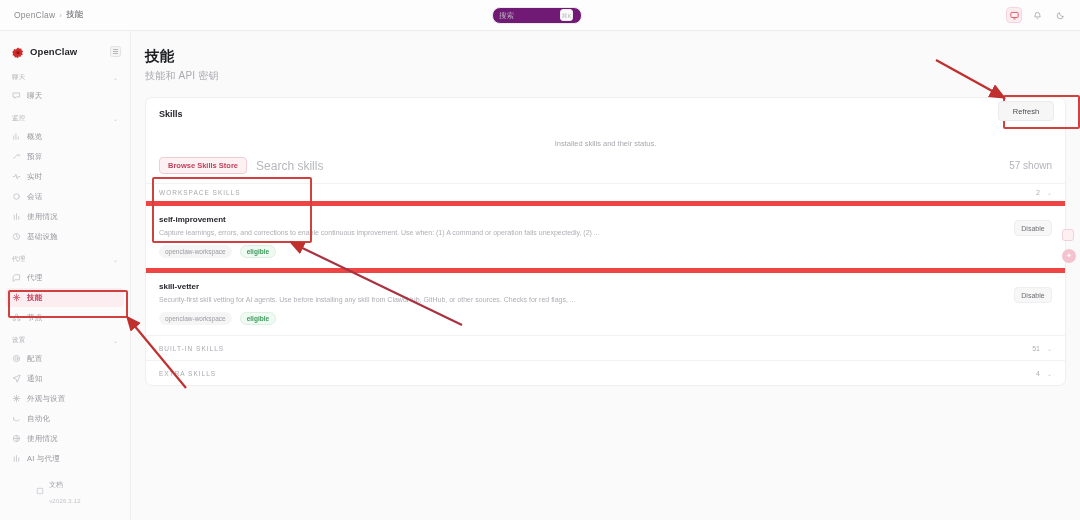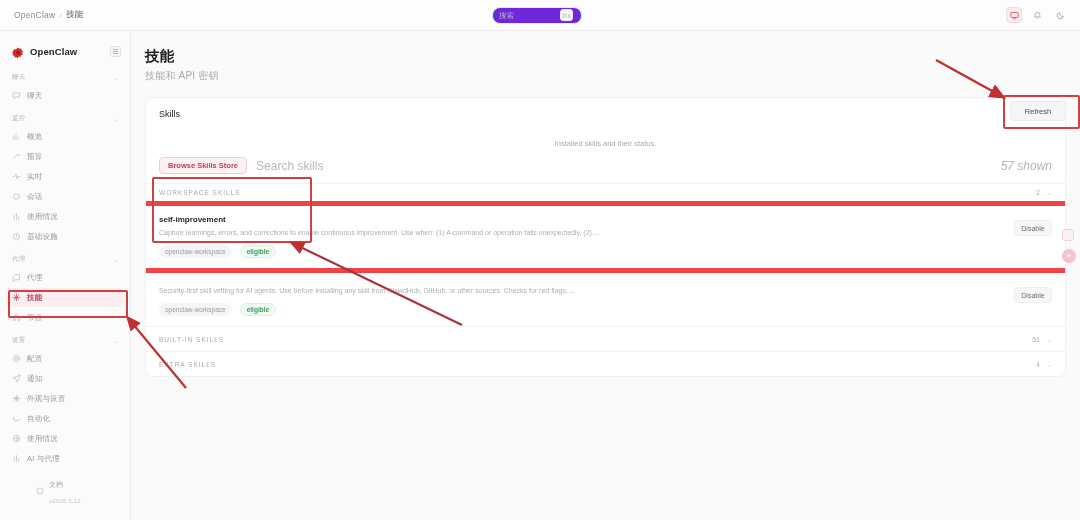--- a/index.html
+++ b/index.html
@@ -16,21 +16,21 @@
     position:absolute; top:0; left:0; width:1080px; height:31px;
     background:#fdfdfd; border-bottom:1px solid #ececee;
     display:flex; align-items:center;
   }
   .breadcrumb { position:absolute; left:14px; display:flex; align-items:center; gap:4px;
     font-size:8.5px; color:#8a8b90; letter-spacing:.2px; }
   .bc-sep { color:#bcbdc2; font-size:8px; }
   .bc-cur { color:#55565b; }
 
   .searchwrap { position:absolute; left:492px; top:7px; width:90px; height:17px;
-    background:#6d28d9; border:1px solid #eaeaec; border-radius:8px;
+    background:#701a75; border:1px solid #eaeaec; border-radius:8px;
     display:flex; align-items:center; padding:0 6px; }
   .searchwrap .ph { font-size:7.5px; color:#b9babe; }
   .kbdhint { position:absolute; left:560px; top:9px; width:13px; height:12px;
     border:1px solid #eeeef0; border-radius:3px; background:#fafafb;
     display:flex; align-items:center; justify-content:center;
     font-size:6px; color:#b7b8bd; }
 
   .topicons { position:absolute; right:12px; top:7px; display:flex; align-items:center; gap:7px; }
   .ticon { width:16px; height:16px; border-radius:4px; display:flex; align-items:center;
     justify-content:center; color:#a9aaae; }
@@ -70,34 +70,34 @@
 
   
   .main { position:absolute; top:31px; left:131px; width:949px; height:489px;
     background:#fafafb; padding:16px 14px 0 14px; }
   .page-title { font-size:14.5px; font-weight:700; color:#1d1e22; letter-spacing:.2px; }
   .page-sub { font-size:10px; color:#a9aaaf; margin-top:3px; letter-spacing:.2px; }
 
   .card { margin-top:14px; background:#ffffff; border:1px solid #efeff1;
     border-radius:7px; }
   .card-head { padding:11px 13px 9px 13px; }
-  .card-title { font-size:9px; font-weight:400; color:#24252a; }
+  .card-title { font-size:9px; font-weight:700; color:#24252a; }
   .card-desc { font-size:7.5px; color:#a8a9ae; margin-top:20px;text-align:center; }
 
-  .refresh-btn { position:absolute; right:14px; top:101px; width:56px; height:20px;
+  .refresh-btn { position:absolute; right:26px; top:101px; width:56px; height:20px;
     background:#f6f6f7; border:1px solid #ebebed; border-radius:4px;
     display:flex; align-items:center; justify-content:center;
     font-size:7.5px; color:#4c4d52; }
 
   .toolrow { display:flex; align-items:center; gap:9px; padding:0 13px 9px 13px; }
   .store-btn { height:17px; padding:0 8px; border:1px solid #f0cdd5; background:#fdf1f3;
     border-radius:4px; display:flex; align-items:center; font-size:7.5px;
     color:#c2405a; font-weight:600; }
   .skill-search { font-size:12px; color:#b6b7bc; }
-  .shown { margin-left:auto; font-size:12px; color:#b3b4b9;font-style:italic; }
+  .shown { margin-left:auto; font-size:10px; color:#b3b4b9; }
 
   .sec-head { display:flex; align-items:center; height:18px;
     padding:0 13px; border-top:1px solid #f2f2f4; }
   .sec-label { font-size:6.5px; color:#a9aaaf; letter-spacing:1px; }
   .sec-count { margin-left:auto; font-size:7px; color:#aeafb4; }
   .sec-chev { margin-left:7px; font-size:6px; color:#c5c6ca; }
 
   .skill-row { position:relative; padding:9px 13px 10px 13px; border-top:5px solid #ef4444; }
   .skill-name { font-size:8px; font-weight:700; color:#26272c; }
   .skill-desc { font-size:7px; color:#aeafb4; margin-top:4px; line-height:1.3;
@@ -367,20 +367,21 @@
           <div class="skill-row">
             <div class="skill-name">self-improvement</div>
             <div class="skill-desc">Capture learnings, errors, and corrections to enable continuous improvement. Use when: (1) A command or operation fails unexpectedly, (2) ...</div>
             <div class="tags">
               <span class="tag ws">openclaw-workspace</span>
               <span class="tag ok">eligible</span>
             </div>
             <div class="disable-btn">Disable</div>
           </div>
           <div class="skill-row">
+            <div class="skill-name">skill-vetter</div>
             <div class="skill-desc">Security-first skill vetting for AI agents. Use before installing any skill from ClawdHub, GitHub, or other sources. Checks for red flags, ...</div>
             <div class="tags">
               <span class="tag ws">openclaw-workspace</span>
               <span class="tag ok">eligible</span>
             </div>
             <div class="disable-btn">Disable</div>
           </div>
         </div>
 
       <div id="other-sections">

